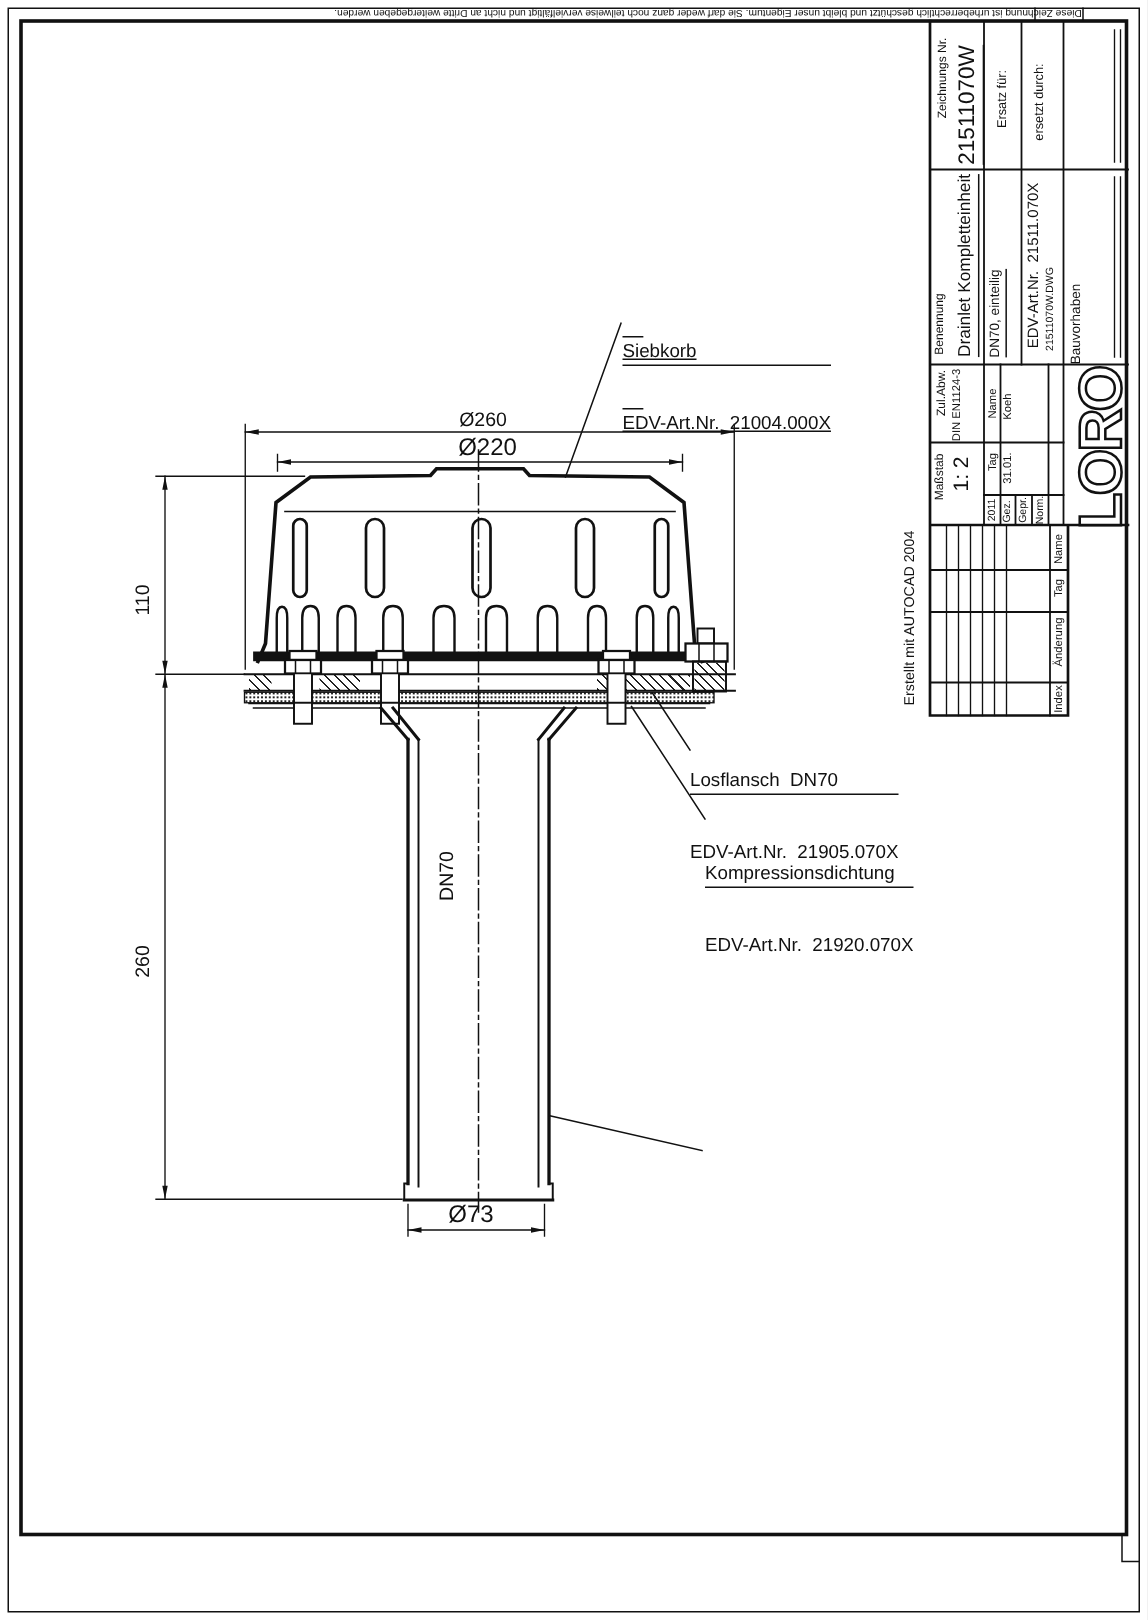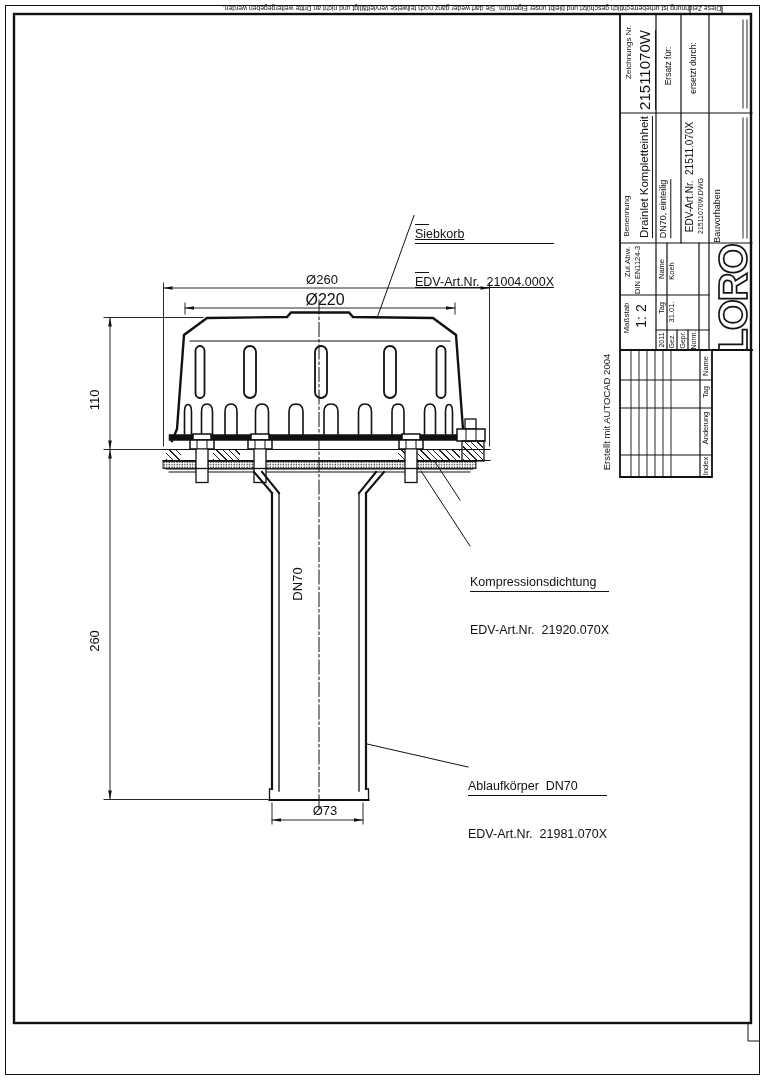--- a/index.html
+++ b/index.html
@@ -173,29 +173,29 @@
   <div class="t rot" style="left:706px;top:392px;font-size:7.5px;">Tag</div>
   <div class="t rot" style="left:706px;top:428px;font-size:7.5px;">Änderung</div>
   <div class="t rot" style="left:706px;top:466px;font-size:7.5px;">Index</div>
 
   <div class="t rot" style="left:607px;top:412px;font-size:9.5px;">Erstellt mit AUTOCAD 2004</div>
 
   <div class="callout" style="left:415px;top:197px;text-decoration:underline;">
     <div class="l1">Siebkorb</div>
     <div>EDV-Art.Nr.  21004.000X</div>
   </div>
+  <div class="callout" style="left:460px;top:483px;">
+    <div class="l1">Losflansch  DN70</div>
+    <div>EDV-Art.Nr.  21905.070X</div>
+  </div>
   <div class="callout" style="left:470px;top:529px;margin-top:16px;">
     <div class="l1">Kompressionsdichtung</div>
     <div>EDV-Art.Nr.  21920.070X</div>
-  </div>
-  <div class="callout" style="left:468px;top:749px;">
-    <div class="l1">Ablaufkörper  DN70</div>
-    <div>EDV-Art.Nr.  21981.070X</div>
   </div>
 
   <div class="t" style="left:322px;top:280px;font-size:13px;">Ø260</div>
   <div class="t" style="left:325px;top:300px;font-size:16px;">Ø220</div>
   <div class="t rot" style="left:95px;top:400px;font-size:13px;">110</div>
   <div class="t rot" style="left:95px;top:641px;font-size:13px;">260</div>
   <div class="t rot" style="left:298px;top:584px;font-size:13px;">DN70</div>
-  <div class="t" style="left:325px;top:811px;font-size:13px;">Ø73</div>
+  <div class="t" style="left:314px;top:811px;font-size:16px;">Ø73</div>
 
 </div>
 
 </body></html>

